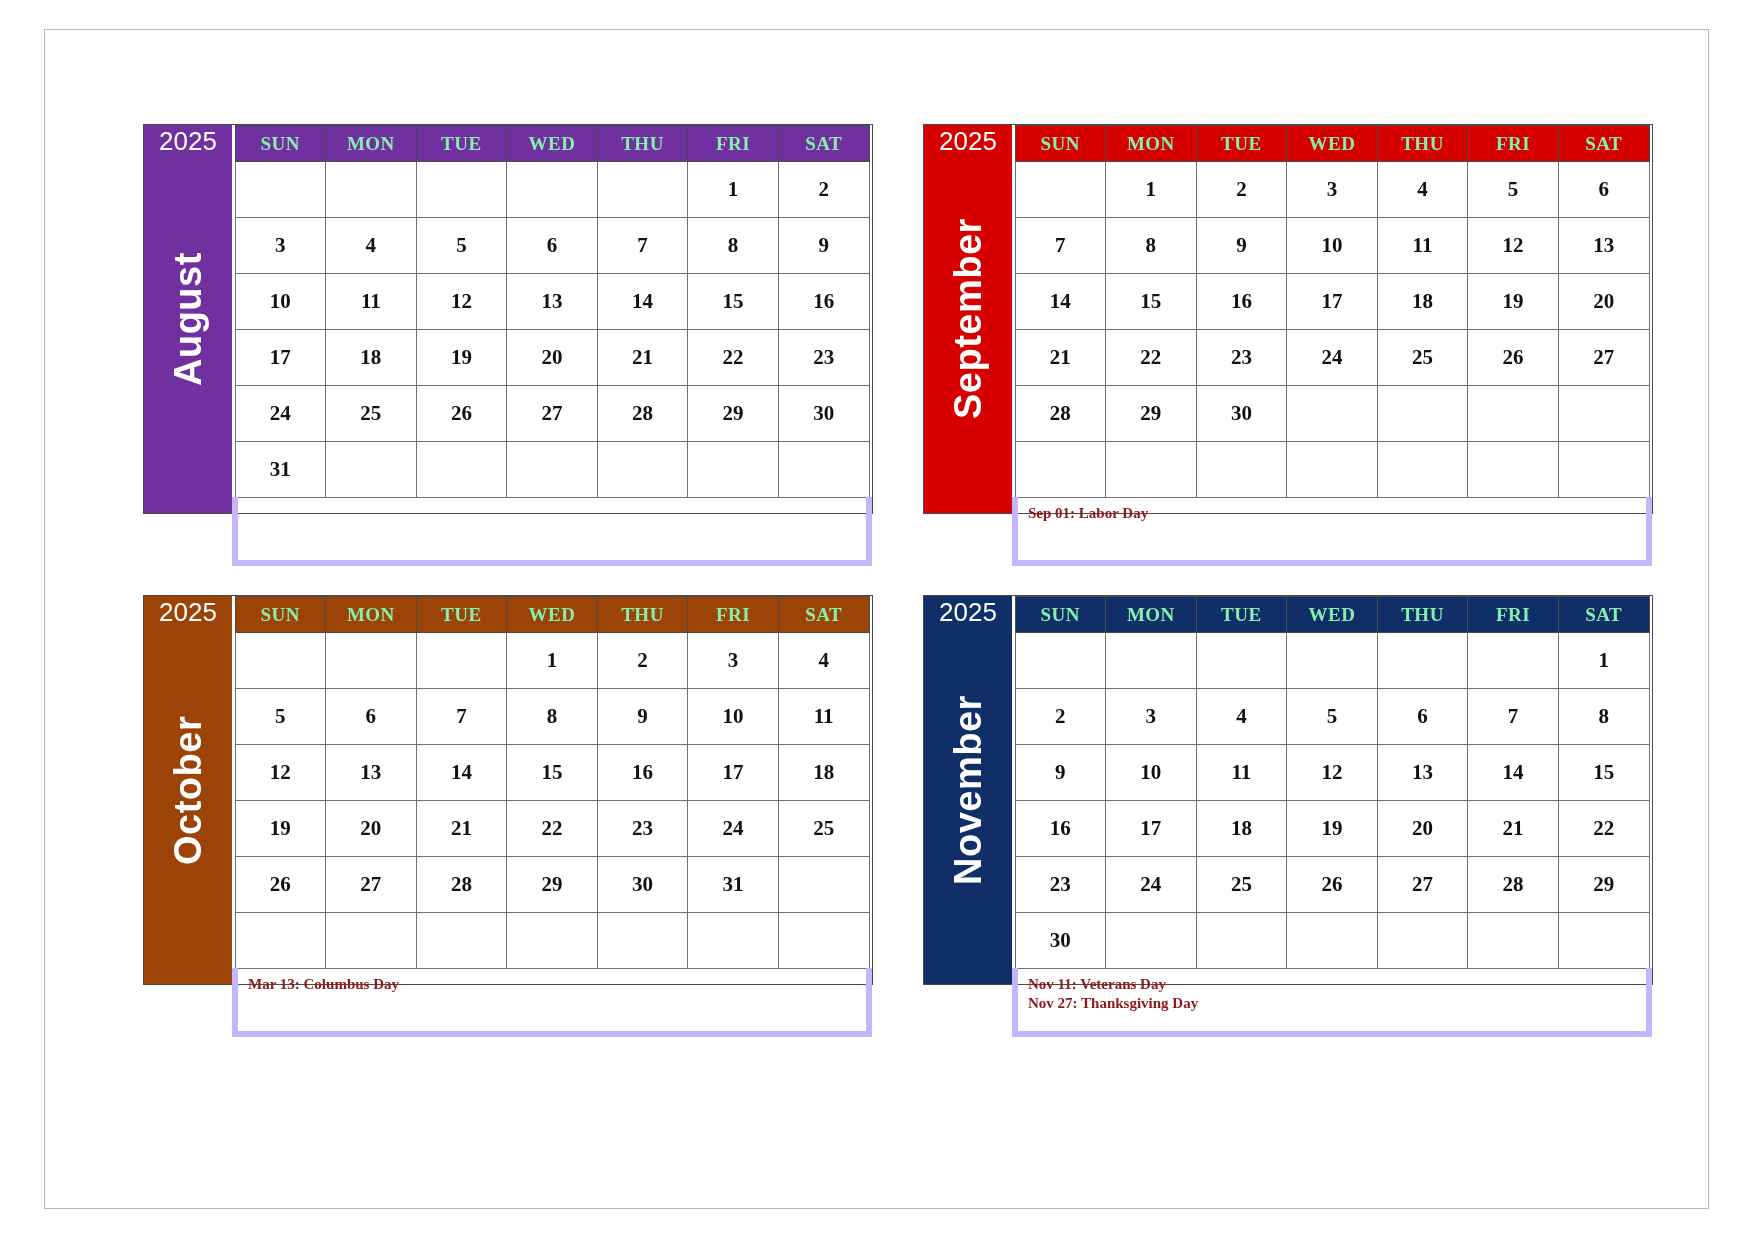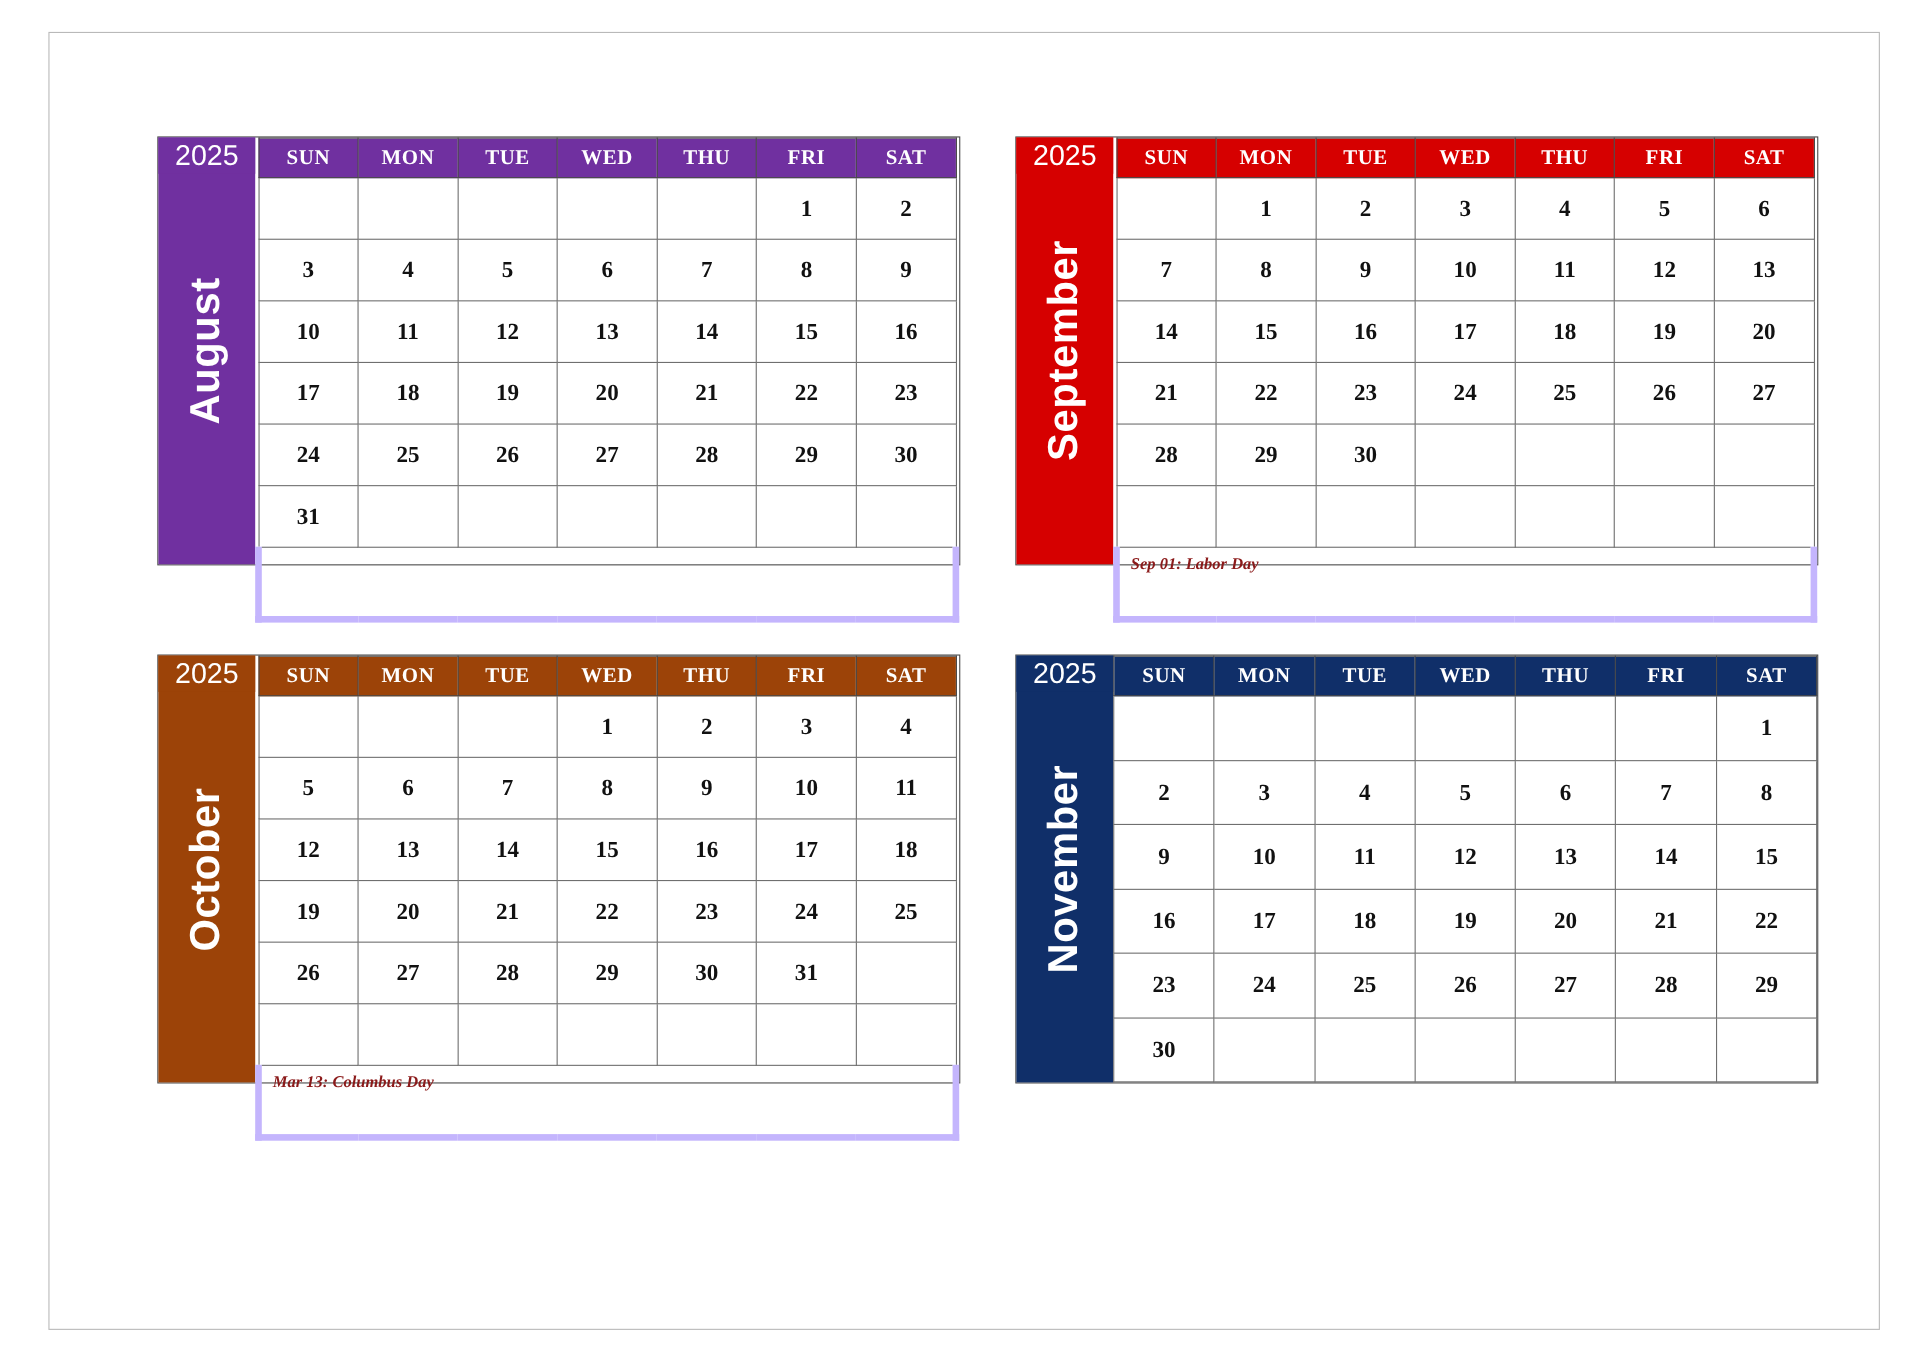--- a/index.html
+++ b/index.html
@@ -92,21 +92,21 @@
     bottom: 0;
   }
   table.cal-table {
     width: 100%;
     height: 100%;
     border-collapse: collapse;
     table-layout: fixed;
   }
   table.cal-table th {
     height: 33px;
-    color: #ffffff;
+    color: #86efac;
     font-family: "Liberation Serif", serif;
     font-weight: bold;
     font-size: 19px;
     border: 1px solid #4a4a4a;
     letter-spacing: 0.5px;
   }
   table.cal-table td {
     border: 1px solid #6f6f6f;
     text-align: center;
     vertical-align: middle;
@@ -120,21 +120,20 @@
   td.hol  { color: #c00000; }
   td.empty { color: transparent; }
 
   tr.notes-row td {
     border: 6px solid #c4b5fd;
     border-top: 1px solid #6f6f6f;
     text-align: left;
     vertical-align: top;
     padding: 6px 0 0 10px;
     height: 56px;
-    font-style: italic;
   }
   .note-line {
     font-family: "Liberation Serif", serif;
     font-weight: bold;
     font-size: 15px;
     color: #8b1a1a;
     line-height: 1.25;
     white-space: nowrap;
   }
 
@@ -471,20 +470,26 @@
               </tr>
               <tr>
                 <td class="wknd">30</td>
                 <td class="empty">&nbsp;</td>
                 <td class="empty">&nbsp;</td>
                 <td class="empty">&nbsp;</td>
                 <td class="empty">&nbsp;</td>
                 <td class="empty">&nbsp;</td>
                 <td class="empty">&nbsp;</td>
               </tr>
+              <tr class="notes-row">
+                <td colspan="7">
+                  <div class="note-line">Nov 11: Veterans Day</div>
+                  <div class="note-line">Nov 27: Thanksgiving Day</div>
+                </td>
+              </tr>
             </tbody>
         </table>
       </div>
     </div>
 
   </div>
 
 </div>
 
 </body></html>

